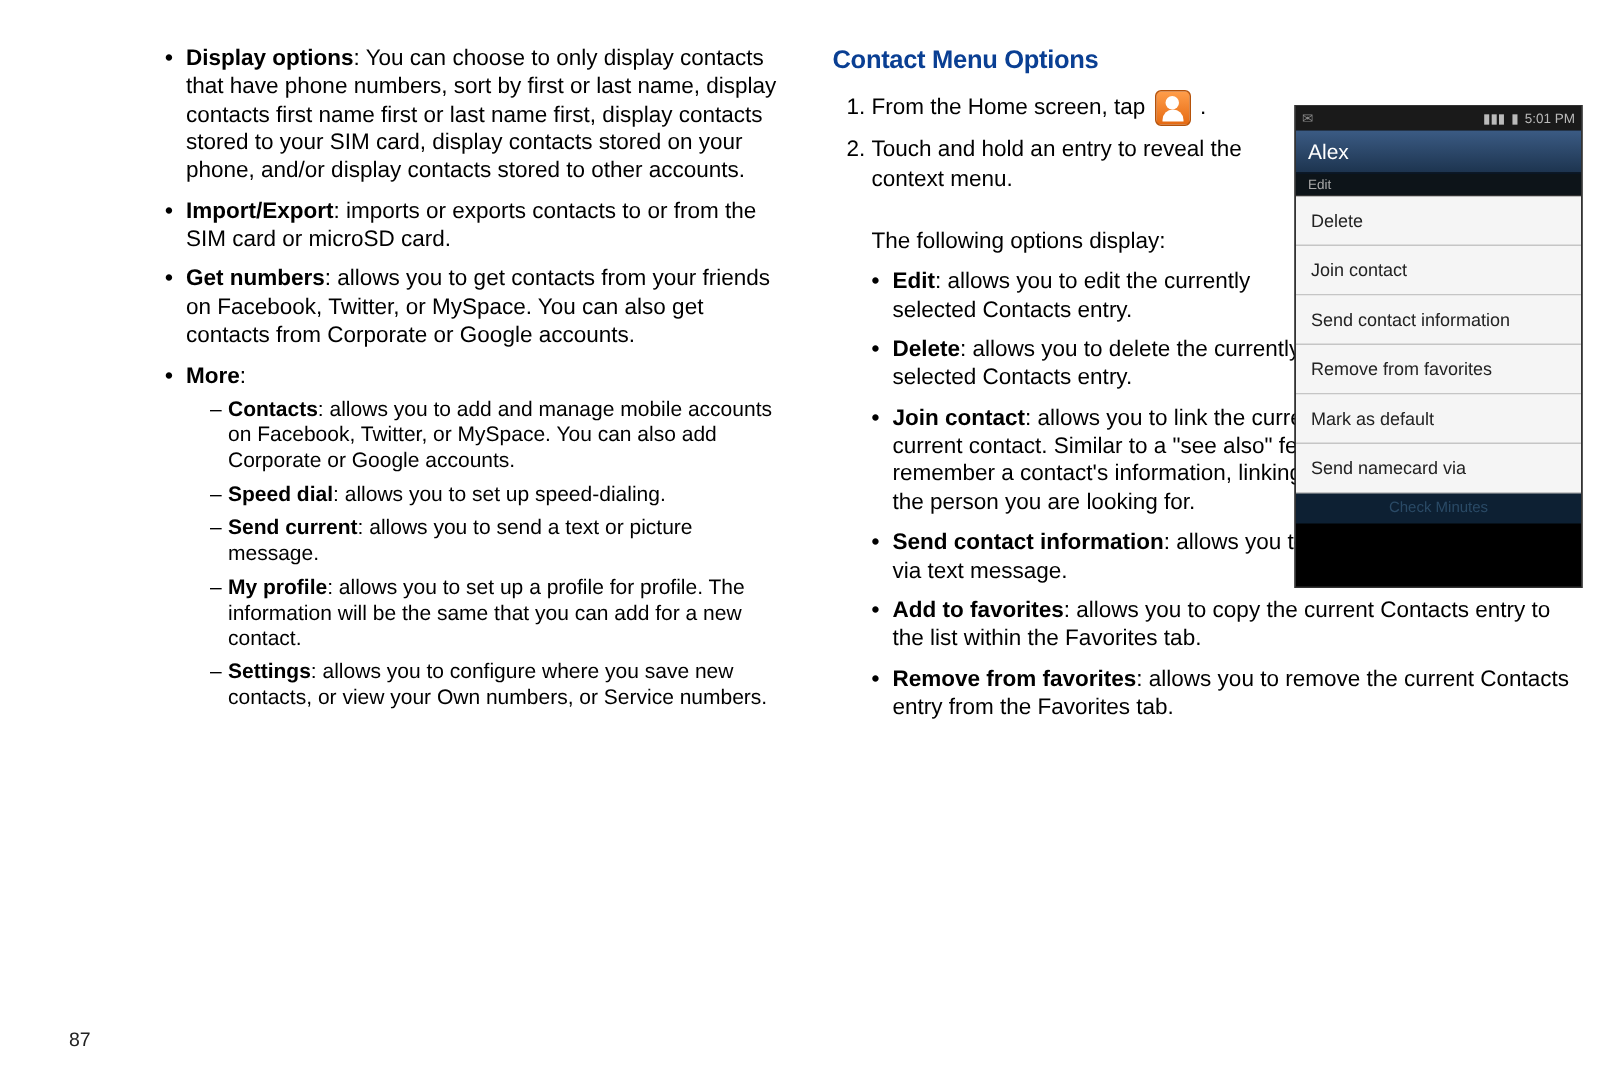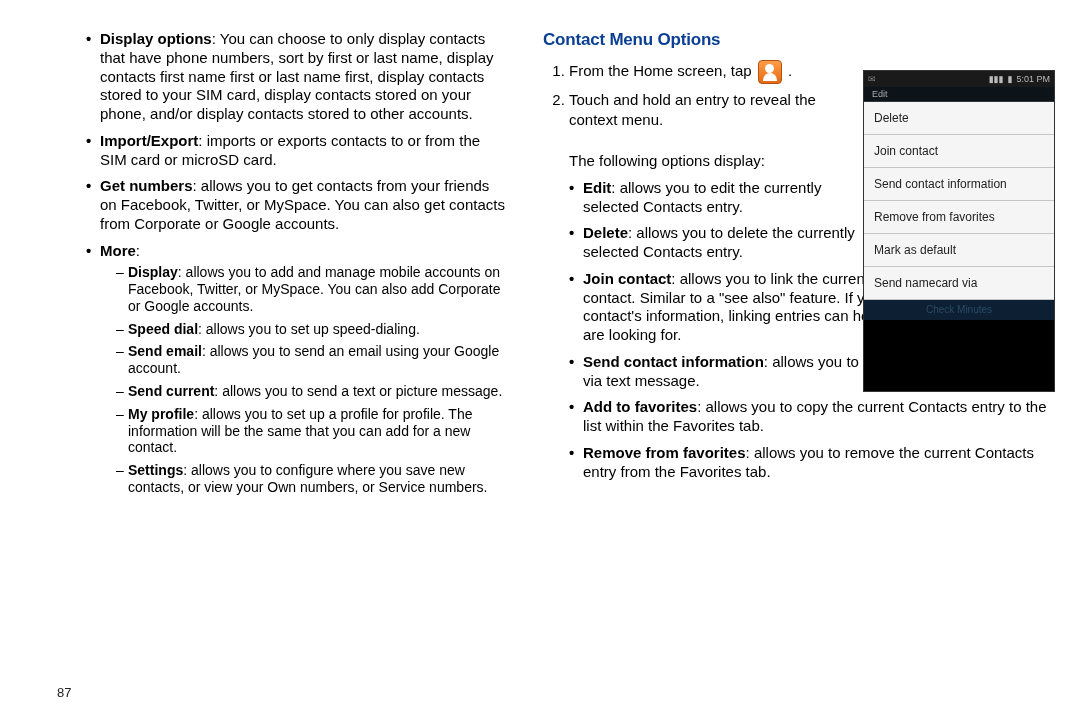--- a/index.html
+++ b/index.html
@@ -7,21 +7,21 @@
     padding: 0;
     width: 1080px;
     height: 720px;
     font-family: Arial, Helvetica, sans-serif;
     font-size: 15px;
     color: #000;
     background: #fff;
   }
   .page {
     display: flex;
-    padding: 30px 30px 10px 16px;
+    padding: 30px 30px 10px 40px;
     box-sizing: border-box;
     width: 1080px;
     height: 720px;
     position: relative;
   }
   .col {
     width: 50%;
     box-sizing: border-box;
   }
   .col-left { padding-right: 25px; padding-left: 70px; }
@@ -127,43 +127,42 @@
     background: #0d2033;
     height: 20px;
     color: #2a4a66;
     font-size: 10px;
     text-align: center;
     line-height: 20px;
   }
 
   .pagenum {
     position: absolute;
-    left: 57px;
+    left: 46px;
     bottom: 20px;
     font-size: 13px;
     color: #222;
   }
 
   .right-text-wrap { width: 286px; }
 </style>
 </head>
 <body>
 
 <div class="page">
 
   <div class="col col-left">
     <ul class="bullet-list">
       <li><b>Display options</b><span>: You can choose to only display contacts that have phone numbers, sort by first or last name, display contacts first name first or last name first, display contacts stored to your SIM card, display contacts stored on your phone, and/or display contacts stored to other accounts.</span></li>
       <li><b>Import/Export</b><span>: imports or exports contacts to or from the SIM card or microSD card.</span></li>
       <li><b>Get numbers</b><span>: allows you to get contacts from your friends on Facebook, Twitter, or MySpace. You can also get contacts from Corporate or Google accounts.</span></li>
       <li><b>More</b><span>:</span>
         <ul class="dash-list">
-          <li><b>Display</b><span>: allows you to add and manage mobile accounts on Facebook, Twitter, or MySpace. You can also add Corporate or Google accounts.</span></li>
+          <li><b>Contacts</b><span>: allows you to add and manage mobile accounts on Facebook, Twitter, or MySpace. You can also add Corporate or Google accounts.</span></li>
           <li><b>Speed dial</b><span>: allows you to set up speed-dialing.</span></li>
-          <li><b>Send email</b><span>: allows you to send an email using your Google account.</span></li>
           <li><b>Send current</b><span>: allows you to send a text or picture message.</span></li>
           <li><b>My profile</b><span>: allows you to set up a profile for profile. The information will be the same that you can add for a new contact.</span></li>
           <li><b>Settings</b><span>: allows you to configure where you save new contacts, or view your Own numbers, or Service numbers.</span></li>
         </ul>
       </li>
     </ul>
   </div>
 
   <div class="col col-right">
     <div class="section-title">Contact Menu Options</div>
@@ -198,20 +197,21 @@
     </ol>
   </div>
 
   <div class="phone">
     <div class="statusbar">
       <span class="left">✉</span>
       <span>▮▮▮</span>
       <span>▮</span>
       <span>5:01 PM</span>
     </div>
+    <div class="contact-header">Alex</div>
     <div class="menu-strip">Edit</div>
     <div class="menu-list">
       <div class="menu-item">Delete</div>
       <div class="menu-item">Join contact</div>
       <div class="menu-item">Send contact information</div>
       <div class="menu-item">Remove from favorites</div>
       <div class="menu-item">Mark as default</div>
       <div class="menu-item">Send namecard via</div>
     </div>
     <div class="phone-footer">Check Minutes</div>

